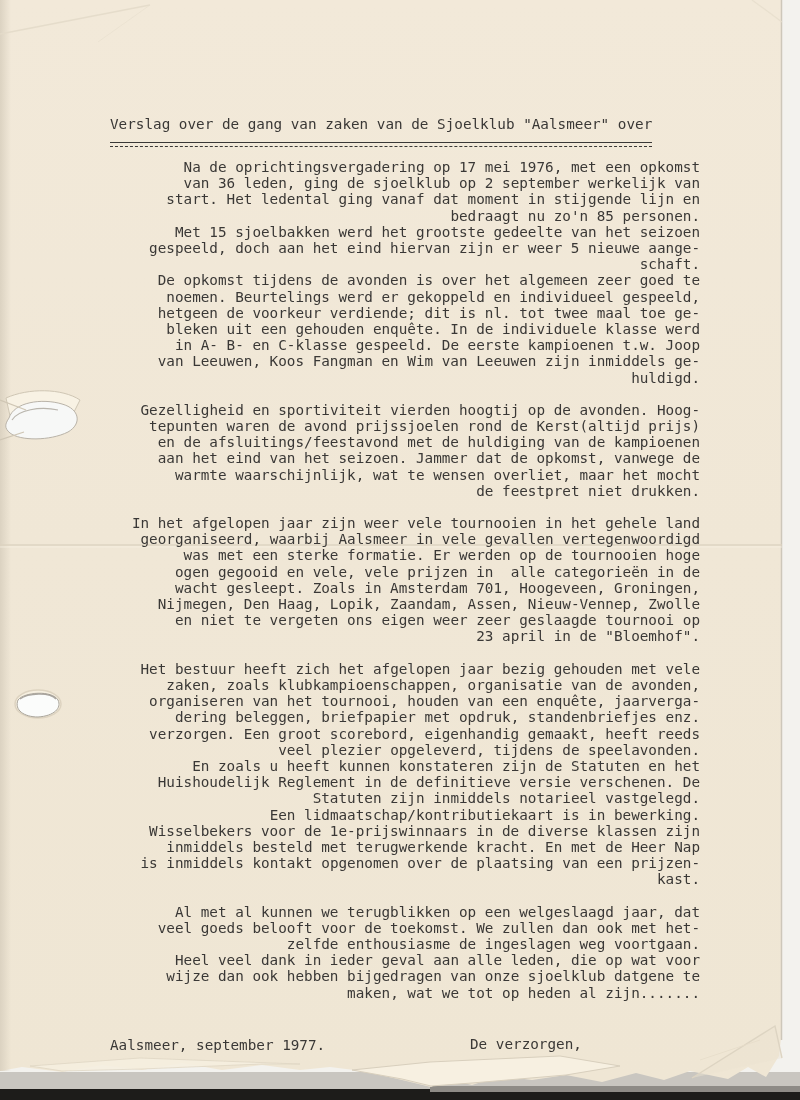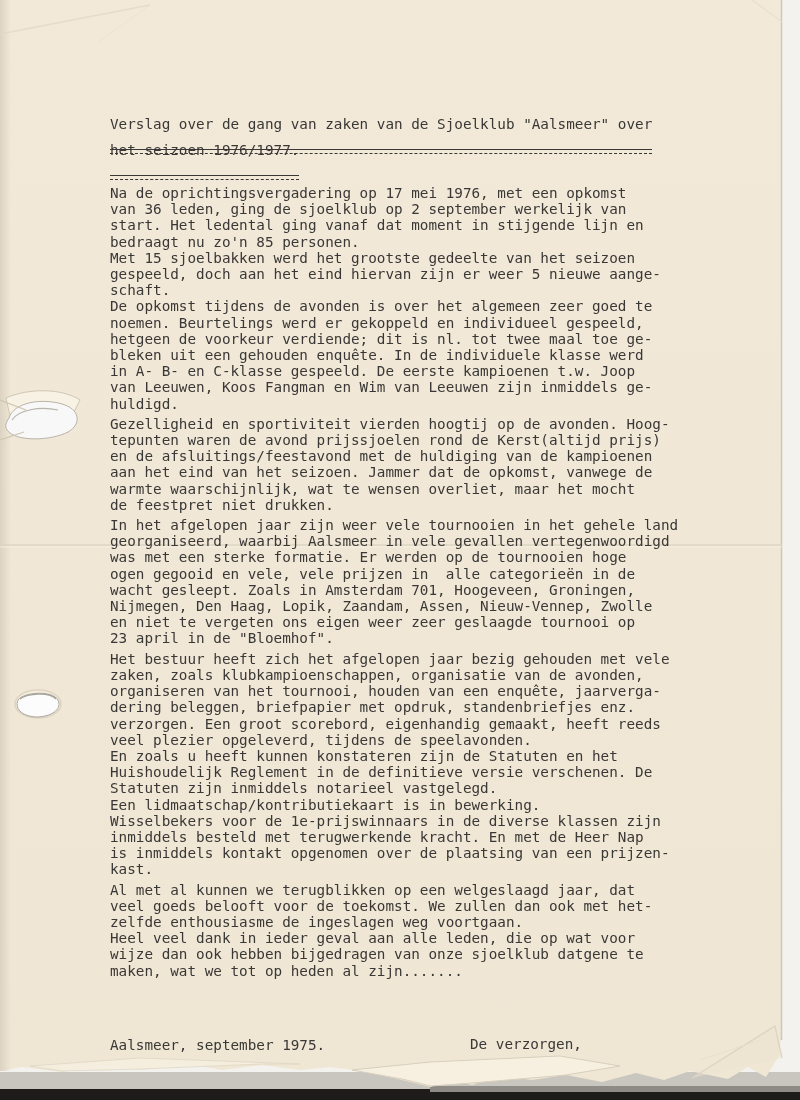--- a/index.html
+++ b/index.html
@@ -9,26 +9,26 @@
     font-family:"DejaVu Sans Mono", monospace;
   }
   .scan-layer { position:absolute; left:0; top:0; width:800px; height:1100px; z-index:1; }
 
   .page-text {
     position:absolute; left:110px; top:116px; width:590px; z-index:2;
     color:#3a3836; font-size:14.3px; line-height:16.2px;
   }
   .doc-title { margin:0 0 17px 0; }
   .title-line { display:block; height:26px; }
-  .u { display:inline-block; position:relative; border-bottom:1.8px solid #3a3836; padding-bottom:17px; }
+  .u { display:inline-block; position:relative; border-bottom:1.8px solid #3a3836; padding-bottom:10px; }
   .u::after {
     content:""; position:absolute; left:0; right:0; bottom:-5px; height:0;
     border-bottom:1.8px dashed #3a3836;
   }
-  p.para { margin:4px 0 4px 0; white-space:pre; }
+  p.para { margin:16px 0 4px 0; white-space:pre;text-align:right; }
 
   .signature {
     position:absolute; left:470px; top:986px; z-index:2;
     color:#3a3836; font-size:14.3px; line-height:23.5px; white-space:pre;
   }
   .dateline {
     position:absolute; left:110px; top:1037px; z-index:2;
     color:#3a3836; font-size:14.3px; white-space:pre;
   }
 </style>
@@ -83,21 +83,20 @@
   <g>
     <ellipse cx="38" cy="704" rx="23" ry="14" fill="#f6efe0" stroke="#ddd3c0" stroke-width="1.5"></ellipse>
     <path d="M18,700 C24,692 52,690 58,700 C62,708 54,716 38,717 C24,717 14,710 18,700 Z" fill="#fbfcfb" stroke="#a9a49a" stroke-width="1"></path>
     <path d="M20,699 C28,693 50,692 56,699" stroke="#96918a" stroke-width="1.2" fill="none" opacity="0.8"></path>
   </g>
 </svg>
 
 <div class="page-text">
   <div class="doc-title">
     <span class="title-line"><span class="u">Verslag over de gang van zaken van de Sjoelklub "Aalsmeer" over</span></span>
-    <span class="title-line"><span class="u">het seizoen 1976/1977.</span></span>
   </div>
   <p class="para">Na de oprichtingsvergadering op 17 mei 1976, met een opkomst
 van 36 leden, ging de sjoelklub op 2 september werkelijk van
 start. Het ledental ging vanaf dat moment in stijgende lijn en
 bedraagt nu zo'n 85 personen.
 Met 15 sjoelbakken werd het grootste gedeelte van het seizoen
 gespeeld, doch aan het eind hiervan zijn er weer 5 nieuwe aange-
 schaft.
 De opkomst tijdens de avonden is over het algemeen zeer goed te
 noemen. Beurtelings werd er gekoppeld en individueel gespeeld,
@@ -140,13 +139,13 @@
 Heel veel dank in ieder geval aan alle leden, die op wat voor
 wijze dan ook hebben bijgedragen van onze sjoelklub datgene te
 maken, wat we tot op heden al zijn.......</p>
 </div>
 
 <div class="signature">
   <div>De verzorgen,</div>
   
 </div>
 
-<div class="dateline">Aalsmeer, september 1975.</div>
+<div class="dateline">Aalsmeer, september 1977.</div>
 
 </body></html>

